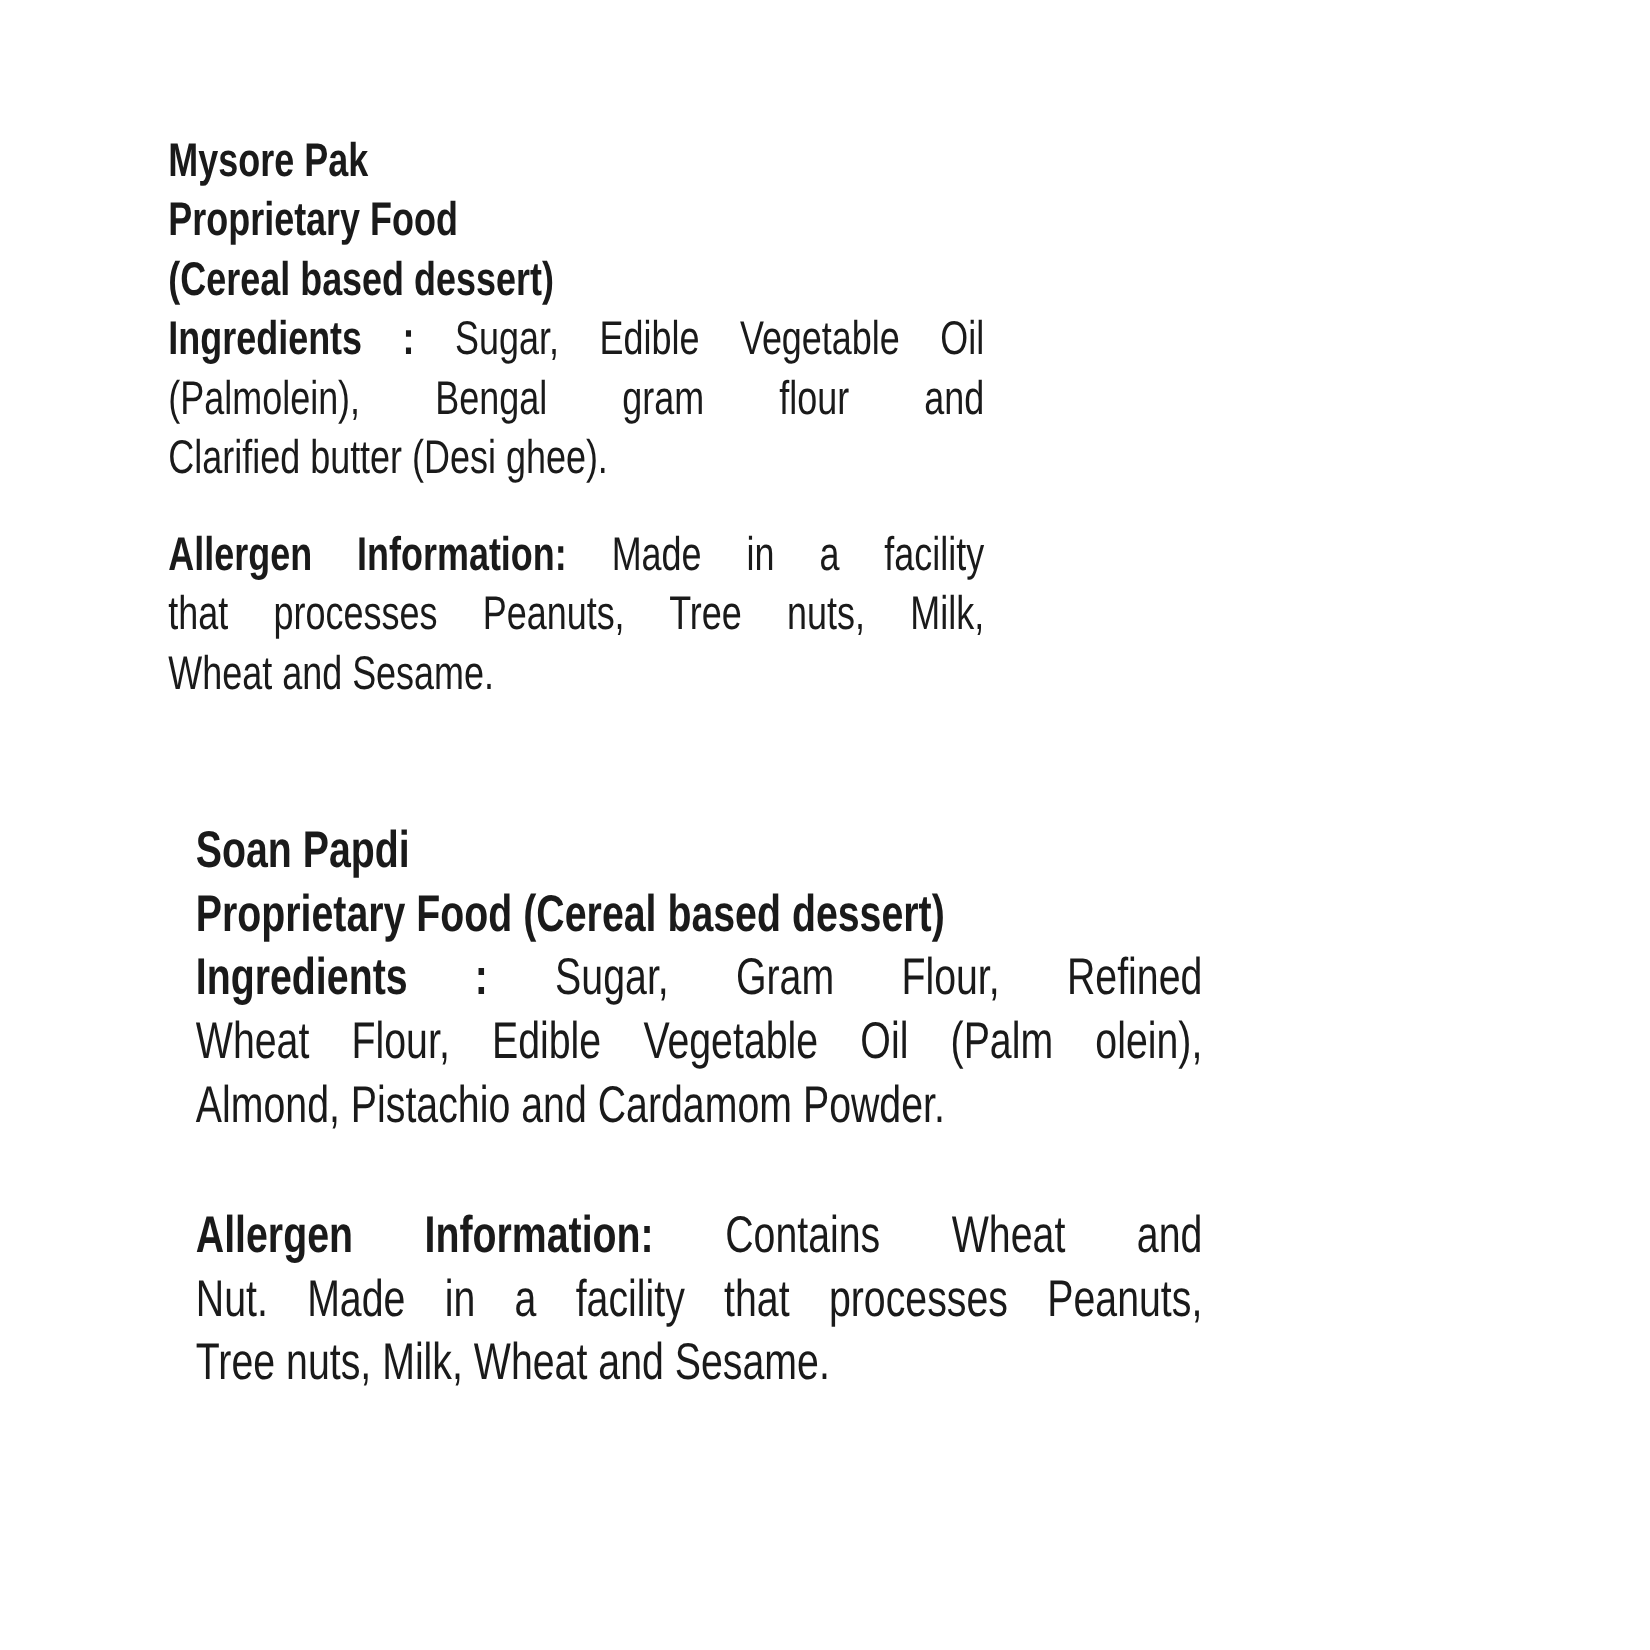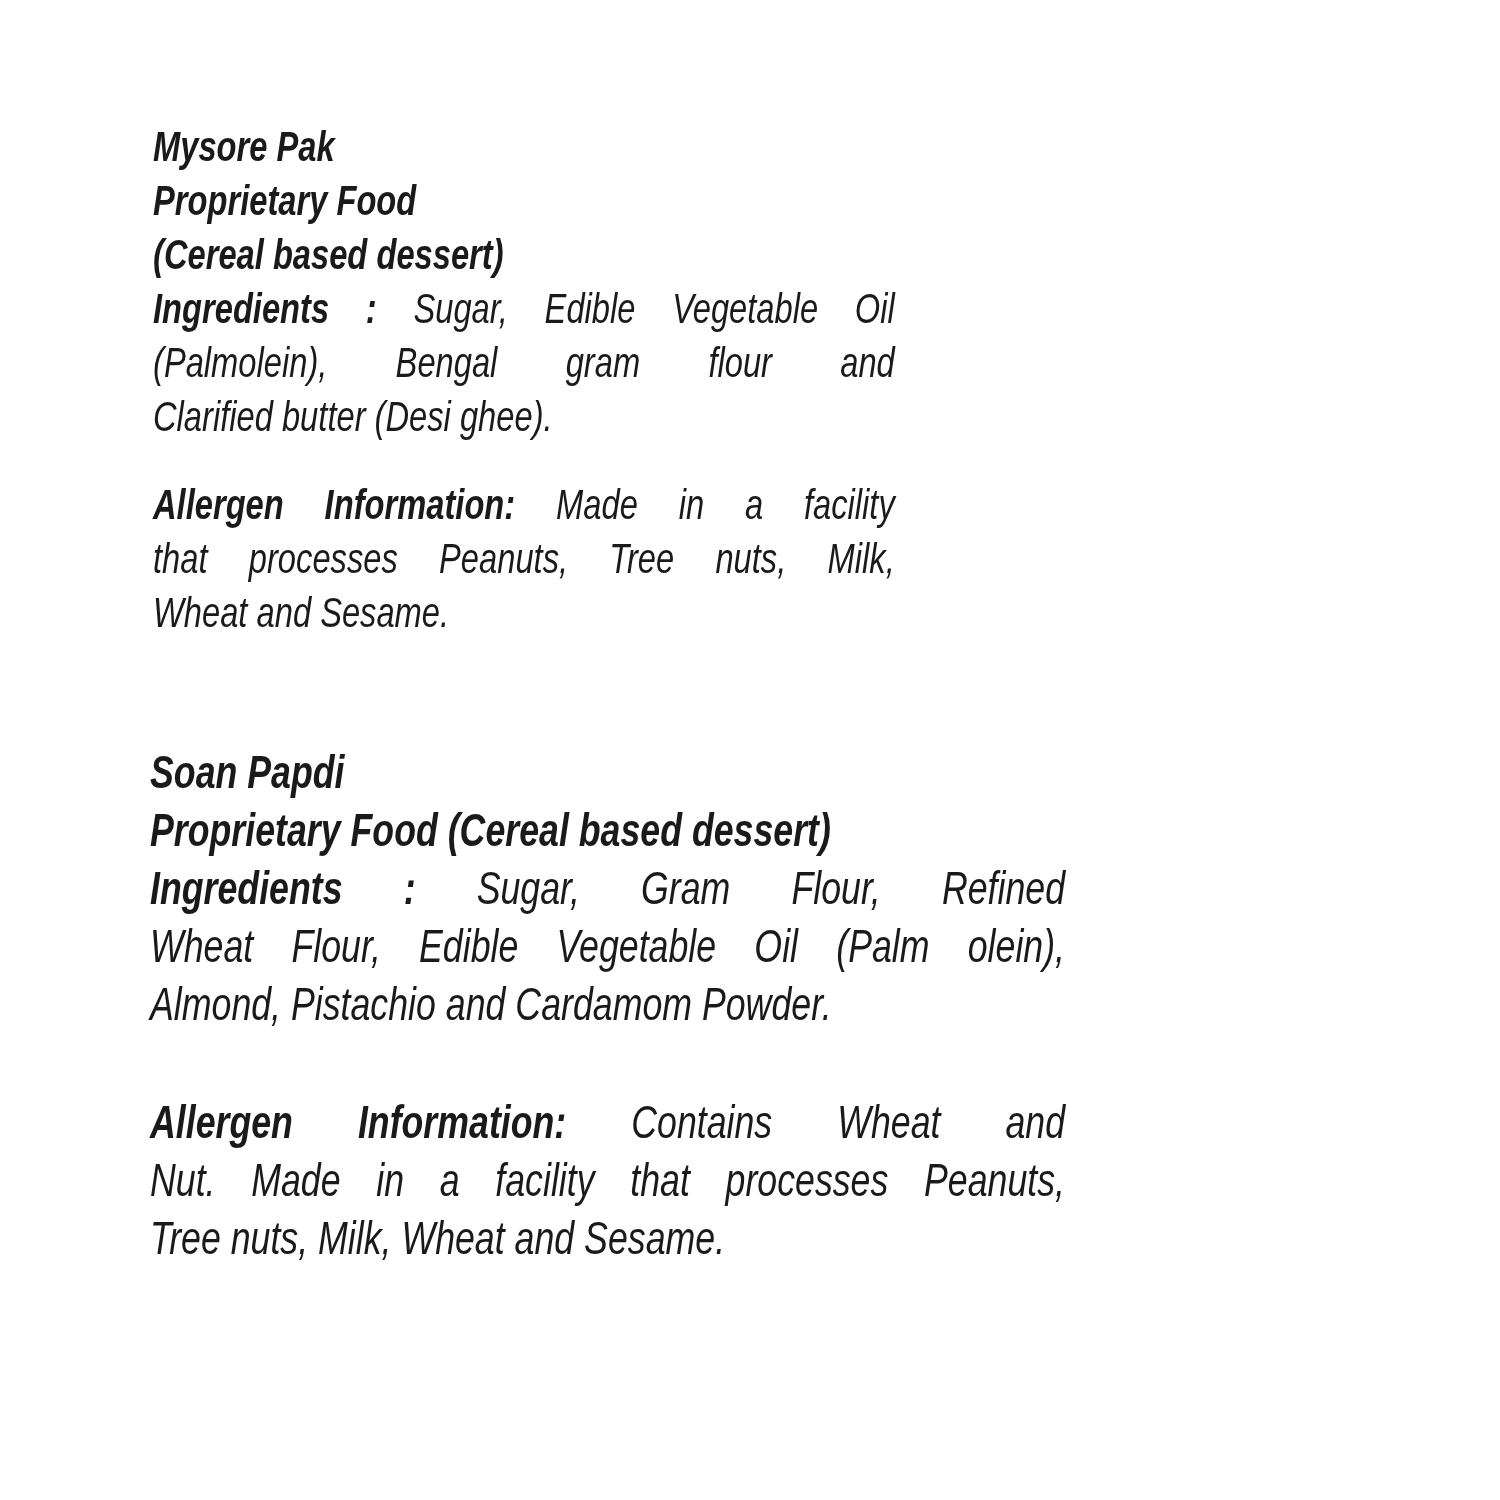--- a/index.html
+++ b/index.html
@@ -10,24 +10,23 @@
     position: relative;
     width: 1500px;
     height: 1500px;
     background: #ffffff;
     overflow: hidden;
     font-family: "Liberation Sans", sans-serif;
     color: #1a1a1a;
   }
   .sec {
     position: absolute;
-    font-style: italic;
   }
   .sec1 { left: 153px; top: 119px; }
-  .sec2 { left: 150px; top: 743px; }
+  .sec2 { left: 178px; top: 743px; }
   
   .squeeze {
     transform: scaleX(0.76);
     transform-origin: 0 0;
   }
   .sec1 .squeeze {
     width: 976px;
     font-size: 43px;
     line-height: 54px;
   }

